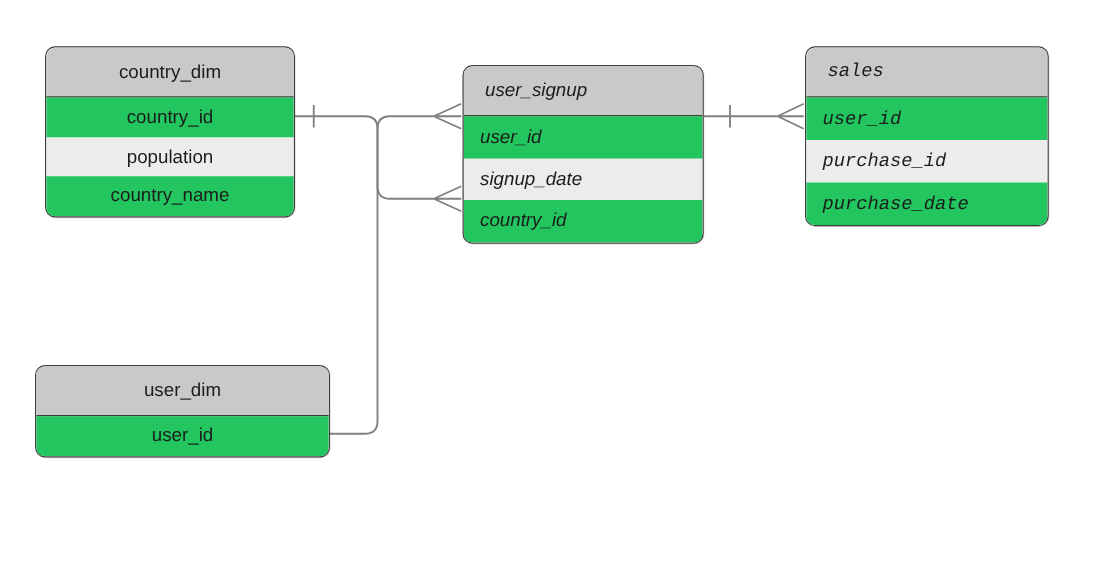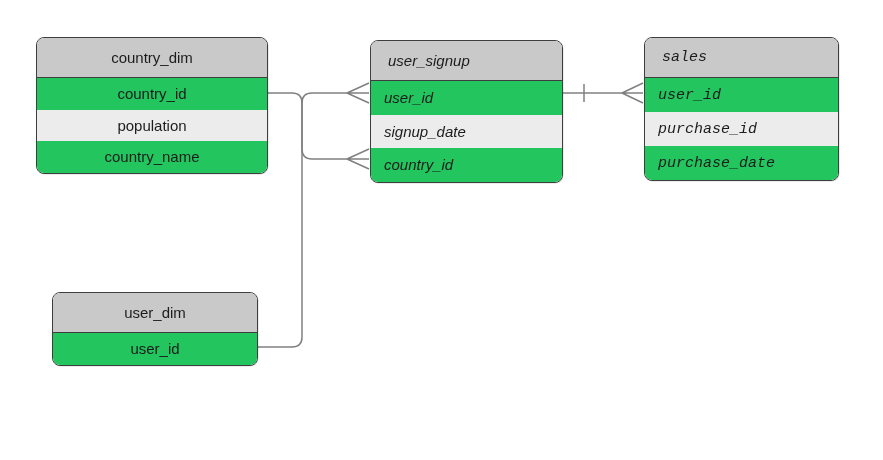--- a/index.html
+++ b/index.html
@@ -58,23 +58,23 @@
 
   
   .t-plain .thead { justify-content: center; }
   .t-plain .trow  { justify-content: center; height: 31.5px; }
 
   
   .t-italic { font-style: italic; }
   .t-italic .thead { padding-left: 17px; }
   .t-italic .trow  { padding-left: 13px; }
 
-  .tbl-country { left: 36px;  top: 37px;  width: 232px; }
-  .tbl-user    { left: 52px;  top: 292px; width: 206px; }
-  .tbl-signup  { left: 370px; top: 40px;  width: 193px; }
+  .tbl-country { left: 36px;  top: 37px;  width: 200px; }
+  .tbl-user    { left: 28px;  top: 292px; width: 236px; }
+  .tbl-signup  { left: 370px; top: 52px;  width: 193px; }
   .tbl-sales   { left: 644px; top: 37px;  width: 195px; font-family: Liberation Mono, monospace; }
 
   .tbl-signup .trow { height: 33.5px; }
   .tbl-sales  .trow { height: 34px; }
 </style>
 </head>
 <body>
 
 <div class="canvas">
 

